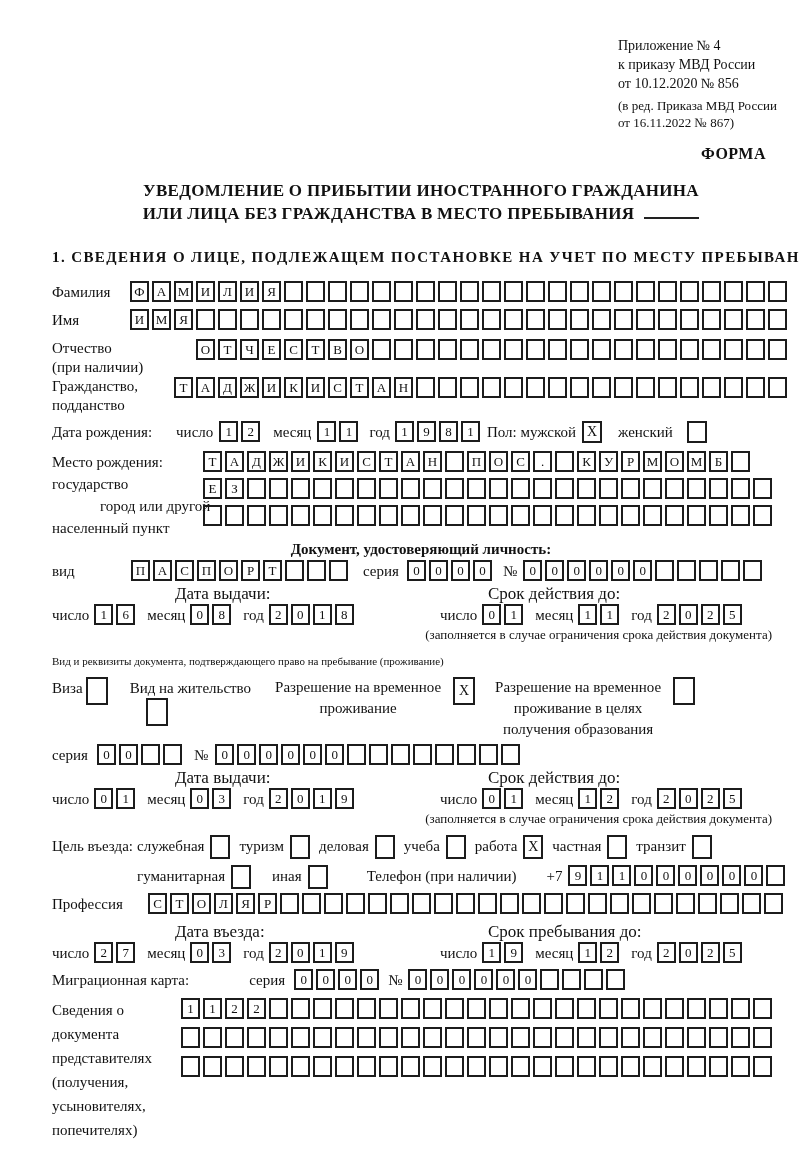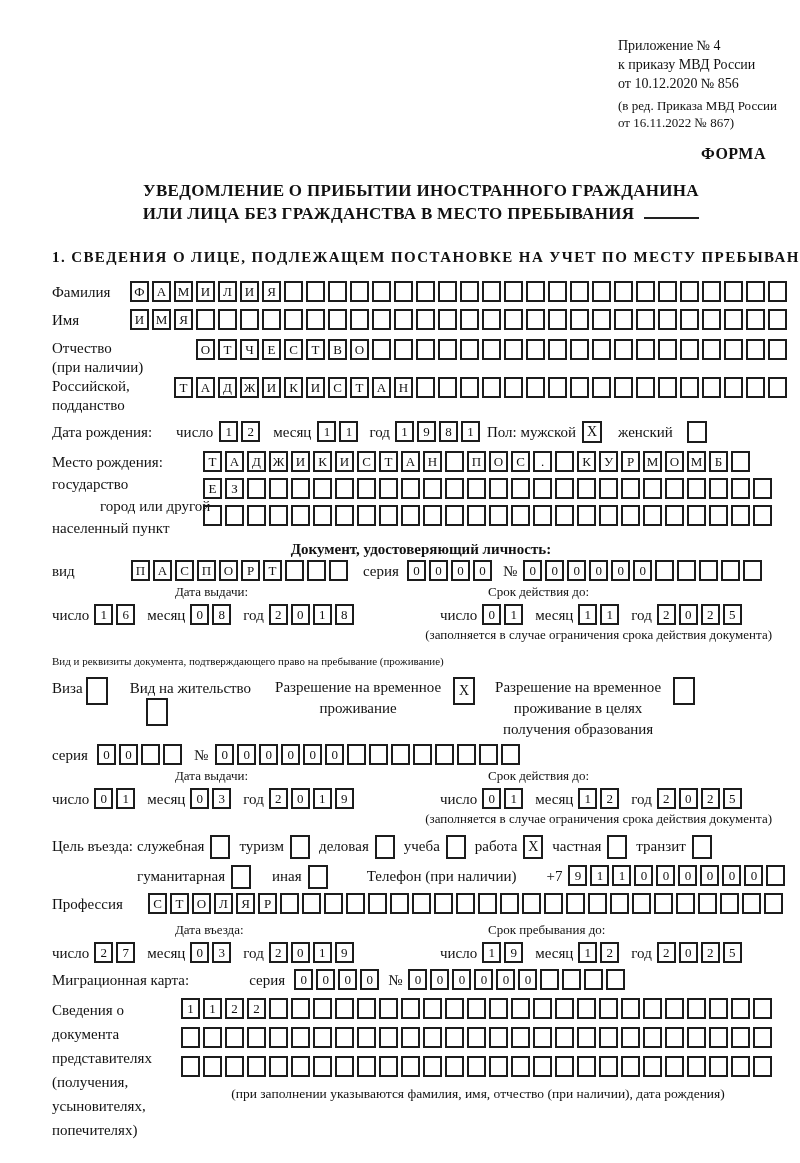--- a/index.html
+++ b/index.html
@@ -13,21 +13,21 @@
   .sec-head{font-weight:bold;font-size:15px;margin-top:24px;letter-spacing:1.4px;white-space:nowrap;}
   .row{display:flex;align-items:flex-start;white-space:nowrap;}
   .lbl{font-size:15px;line-height:19px;padding-top:2px;}
   .cells{display:inline-flex;flex-wrap:nowrap;}
   .cell{box-sizing:border-box;flex:0 0 19px;width:19px;height:21px;border:2px solid #1c1c1c;margin-right:3px;display:inline-flex;align-items:center;justify-content:center;font-size:13px;font-weight:normal;}
   .checkbox{box-sizing:border-box;width:20px;height:22px;border:2px solid #1c1c1c;display:inline-flex;align-items:center;justify-content:center;font-size:14px;margin-left:6px;}
   .cb-tall{width:22px;height:28px;}
   .lblcol{display:inline-block;}
   .lblcol .lbl{display:block;padding-top:0;}
   .doc-head{text-align:center;font-weight:bold;font-size:15px;margin-top:2px;}
-  .twocol{position:relative;height:19px;margin-top:3px;font-size:13px;font-family:Liberation Serif, serif;}
+  .twocol{position:relative;height:19px;margin-top:3px;font-size:17px;font-family:Liberation Serif, serif;}
   .twocol .c1{position:absolute;left:123px;}
   .twocol .c2{position:absolute;left:436px;}
   .dates{display:flex;margin-top:1px;}
   .dgroup{display:flex;align-items:flex-start;}
   .dgroup .lbl{margin-right:5px;}
   .dgroup .cells{margin-right:9px;}
   .g1{width:388px;}
   .note-right{text-align:right;padding-right:18px;font-size:13px;margin-top:2px;}
   .para{font-size:11px;line-height:27px;margin-top:5px;}
   .permits{margin-top:2px;}
@@ -164,21 +164,21 @@
         <span class="cell"></span>
         <span class="cell"></span>
         <span class="cell"></span>
         <span class="cell"></span>
         <span class="cell"></span>
       </span>
   </div>
 
   <div class="row">
     <span class="lblcol" style="width:129px;">
-      <span class="lbl">Российской,</span>
+      <span class="lbl">Гражданство,</span>
       <span class="lbl">подданство</span>
     </span>
     <span class="cells">
         <span class="cell">Т</span>
         <span class="cell">А</span>
         <span class="cell">Д</span>
         <span class="cell">Ж</span>
         <span class="cell">И</span>
         <span class="cell">К</span>
         <span class="cell">И</span>
@@ -769,17 +769,16 @@
           <span class="cell"></span>
           <span class="cell"></span>
           <span class="cell"></span>
           <span class="cell"></span>
           <span class="cell"></span>
           <span class="cell"></span>
           <span class="cell"></span>
           <span class="cell"></span>
           <span class="cell"></span>
         </span>
-      <span class="note-center" style="display:block;padding-left:0;">(при заполнении указываются фамилия, имя, отчество (при наличии), дата рождения)</span>
     </span>
   </div>
 
 </div>
 
 </body></html>

